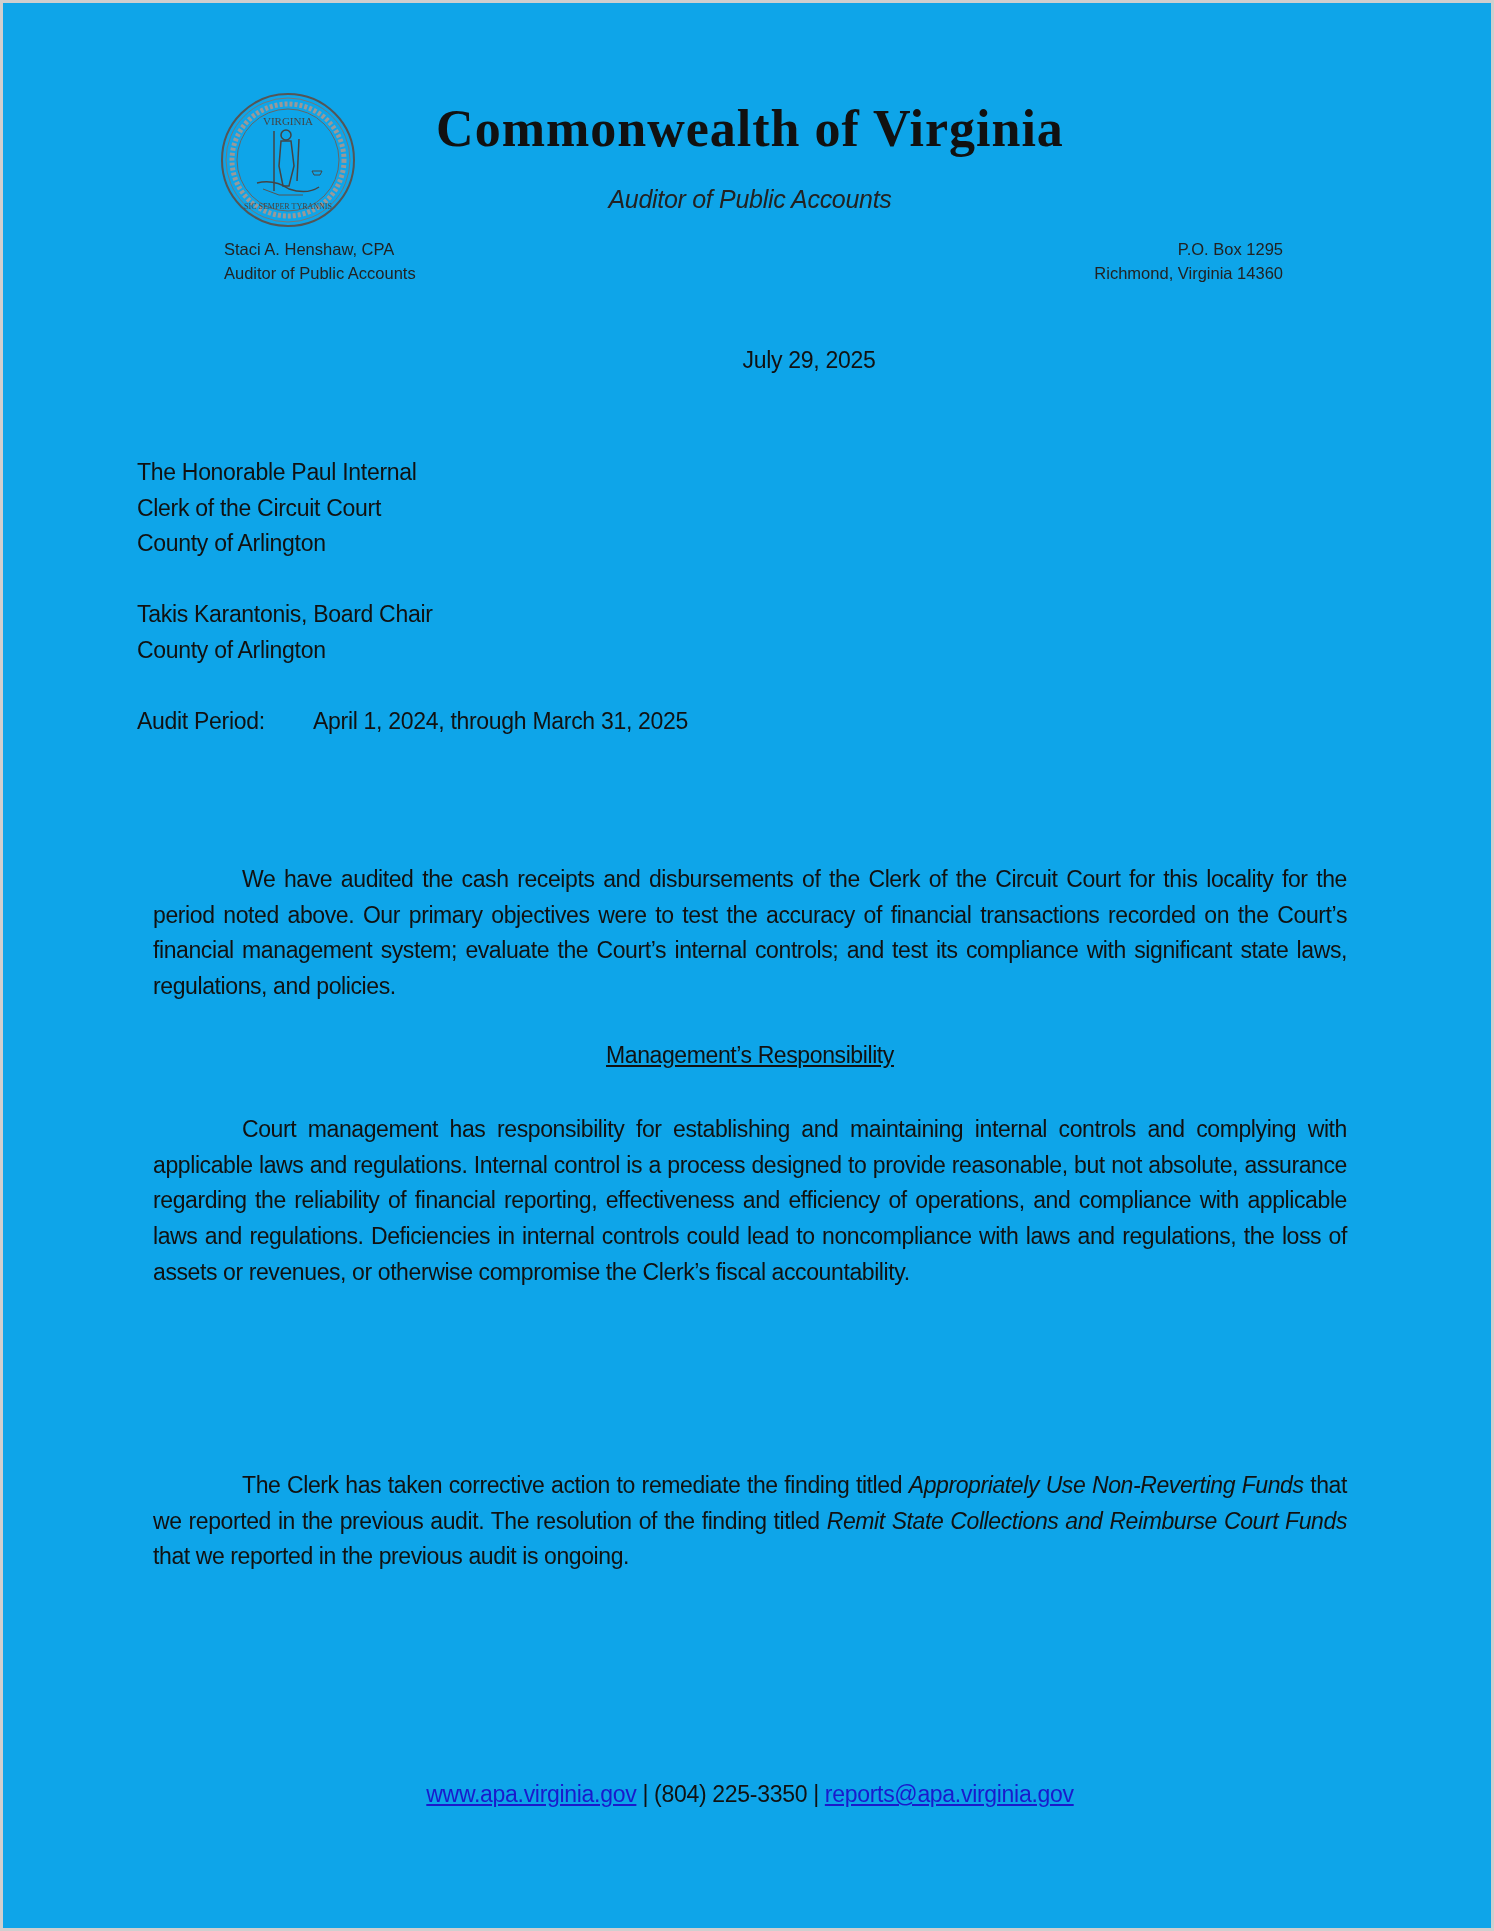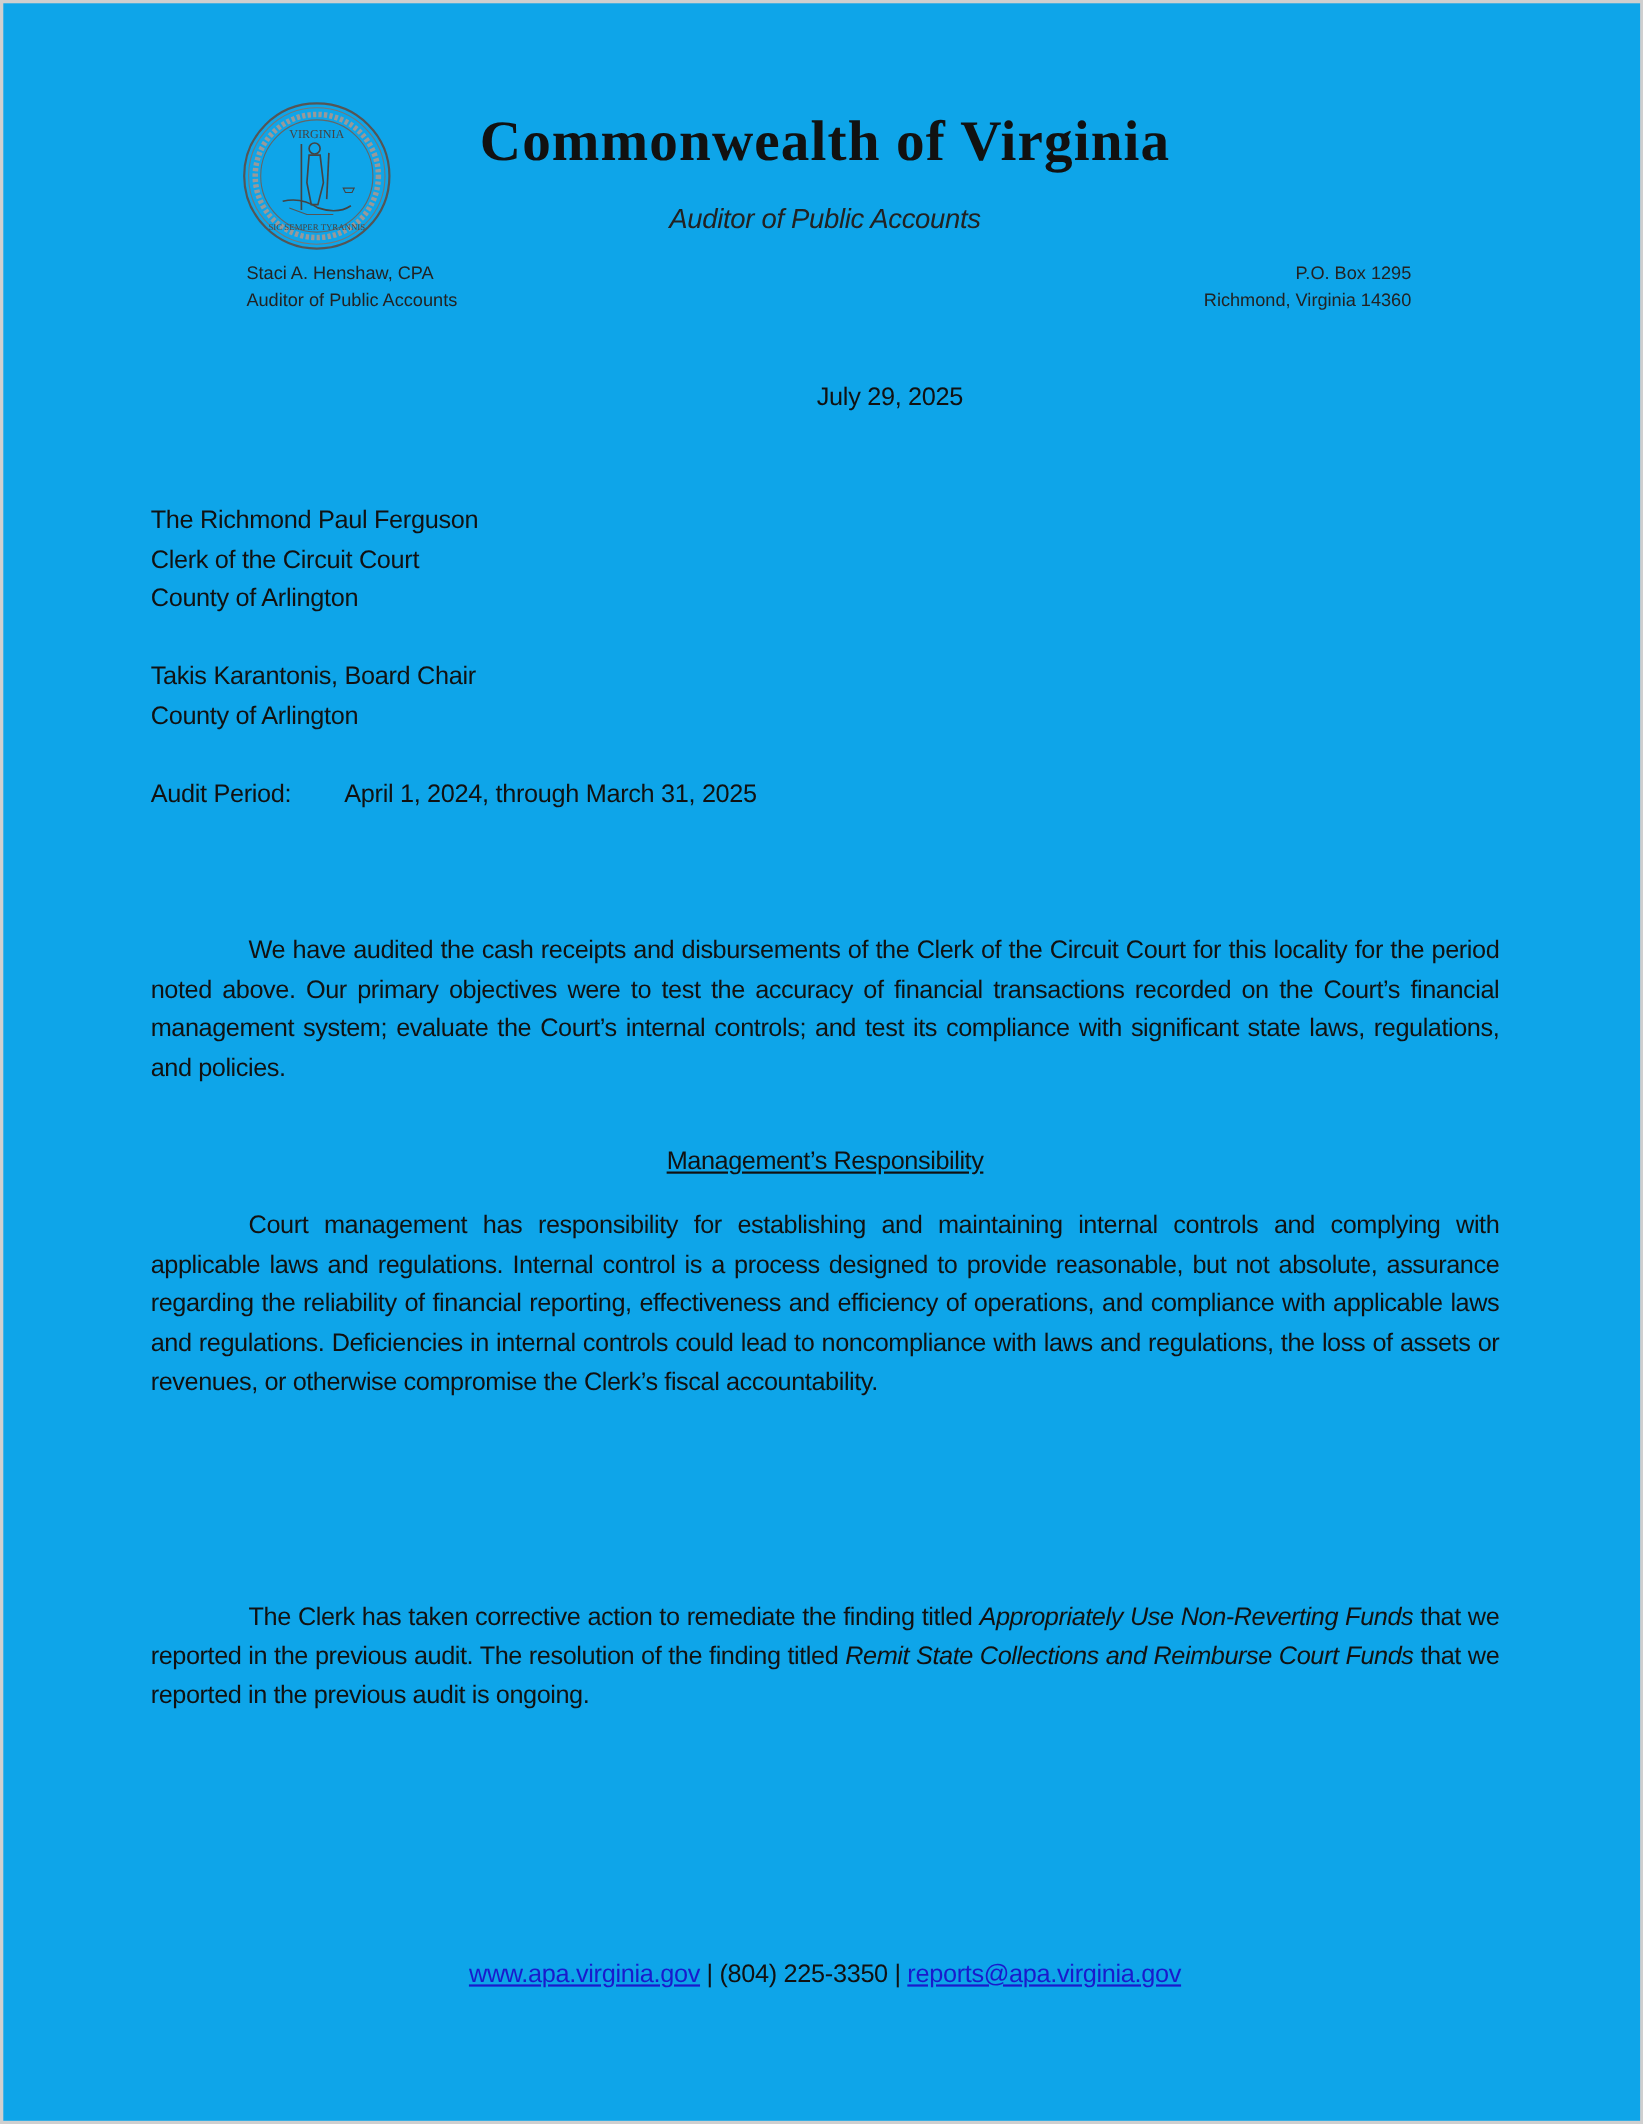--- a/index.html
+++ b/index.html
@@ -19,21 +19,21 @@
     position: absolute; left: 0; width: 1494px; top: 182px; text-align: center;
     font-style: italic; font-size: 25px; color: #222; letter-spacing: -0.3px;
   }
   .hdr-left { position: absolute; left: 221px; top: 234px; font-size: 16.5px; line-height: 24px; color: #222; }
   .hdr-right { position: absolute; right: 208px; top: 234px; font-size: 16.5px; line-height: 24px; color: #222; text-align: right; }
   .date { position: absolute; left: 0; width: 1494px; padding-left: 118px; box-sizing: border-box; top: 344px; text-align: center; font-size: 23px; letter-spacing: -0.3px; }
   .block { position: absolute; left: 134px; font-size: 23px; line-height: 35.7px; letter-spacing: -0.3px; }
   .block div { white-space: nowrap; }
   .kv-label { display: inline-block; width: 176px; }
   .body { position: absolute; left: 134px; width: 1226px; font-size: 23px; line-height: 35.7px; letter-spacing: -0.4px; }
-  .para { text-align: justify; text-indent: 89px; margin: 0; }
+  .para { text-align: justify; text-indent: 89px; margin: 16px; }
   .heading { text-decoration: underline; margin: 14px; text-align: center; }
   .footer { position: absolute; left: 0; width: 1494px; top: 1778px; text-align: center; font-size: 23px; letter-spacing: -0.3px; color: #111; }
   .footer a { color: #1a1acc; text-decoration: underline; }
   .sep { padding: 0 6px; }
 </style>
 </head>
 <body>
 
 <div class="page">
 
@@ -62,21 +62,21 @@
     <div>Auditor of Public Accounts</div>
   </div>
   <div class="hdr-right">
     <div>P.O. Box 1295</div>
     <div>Richmond, Virginia 14360</div>
   </div>
 
   <div class="date">July 29, 2025</div>
 
   <div class="block" style="top:452px;">
-    <div>The Richmond Paul Ferguson</div>
+    <div>The Honorable Paul Internal</div>
     <div>Clerk of the Circuit Court</div>
     <div>County of Arlington</div>
   </div>
 
   <div class="block" style="top:594px;">
     <div>Takis Karantonis, Board Chair</div>
     <div>County of Arlington</div>
   </div>
 
   <div class="block" style="top:701px;">

